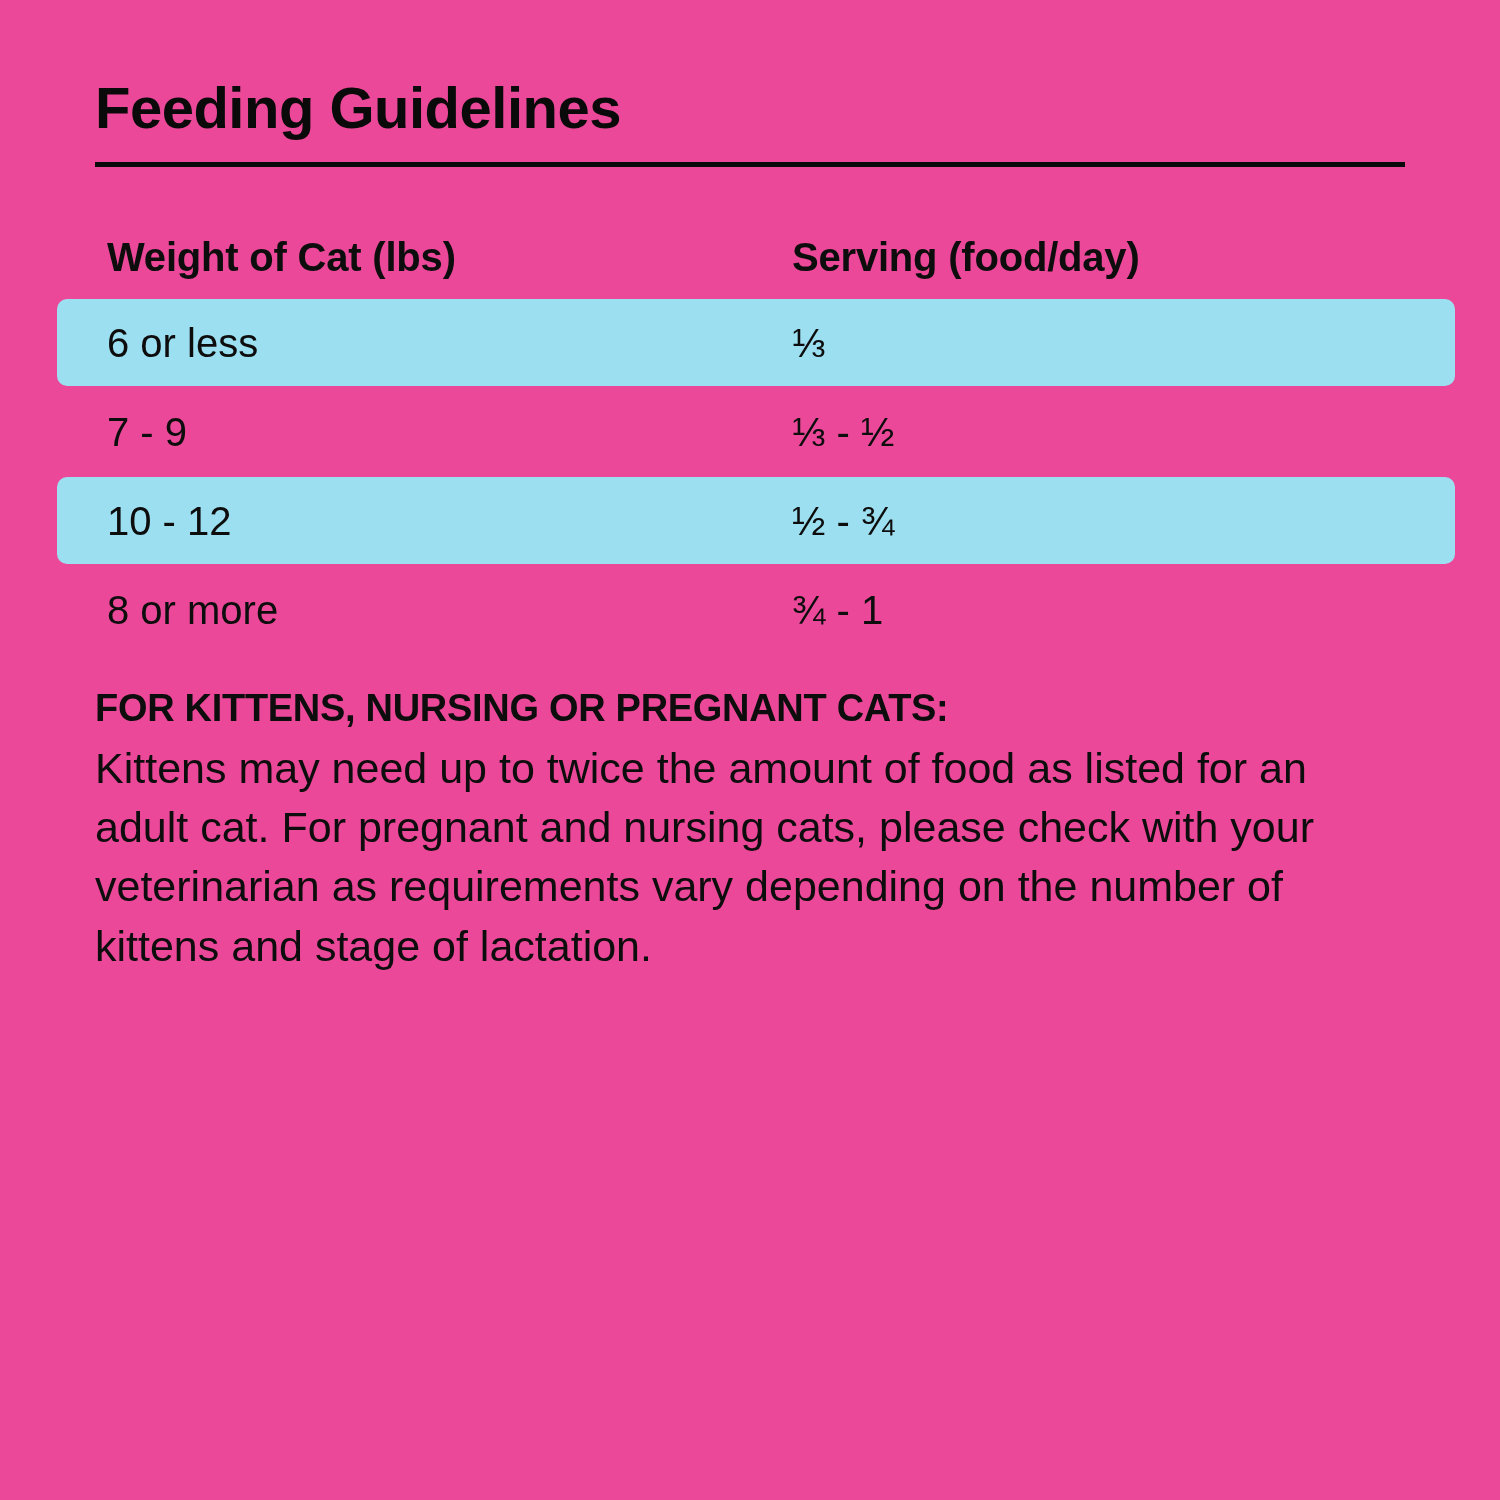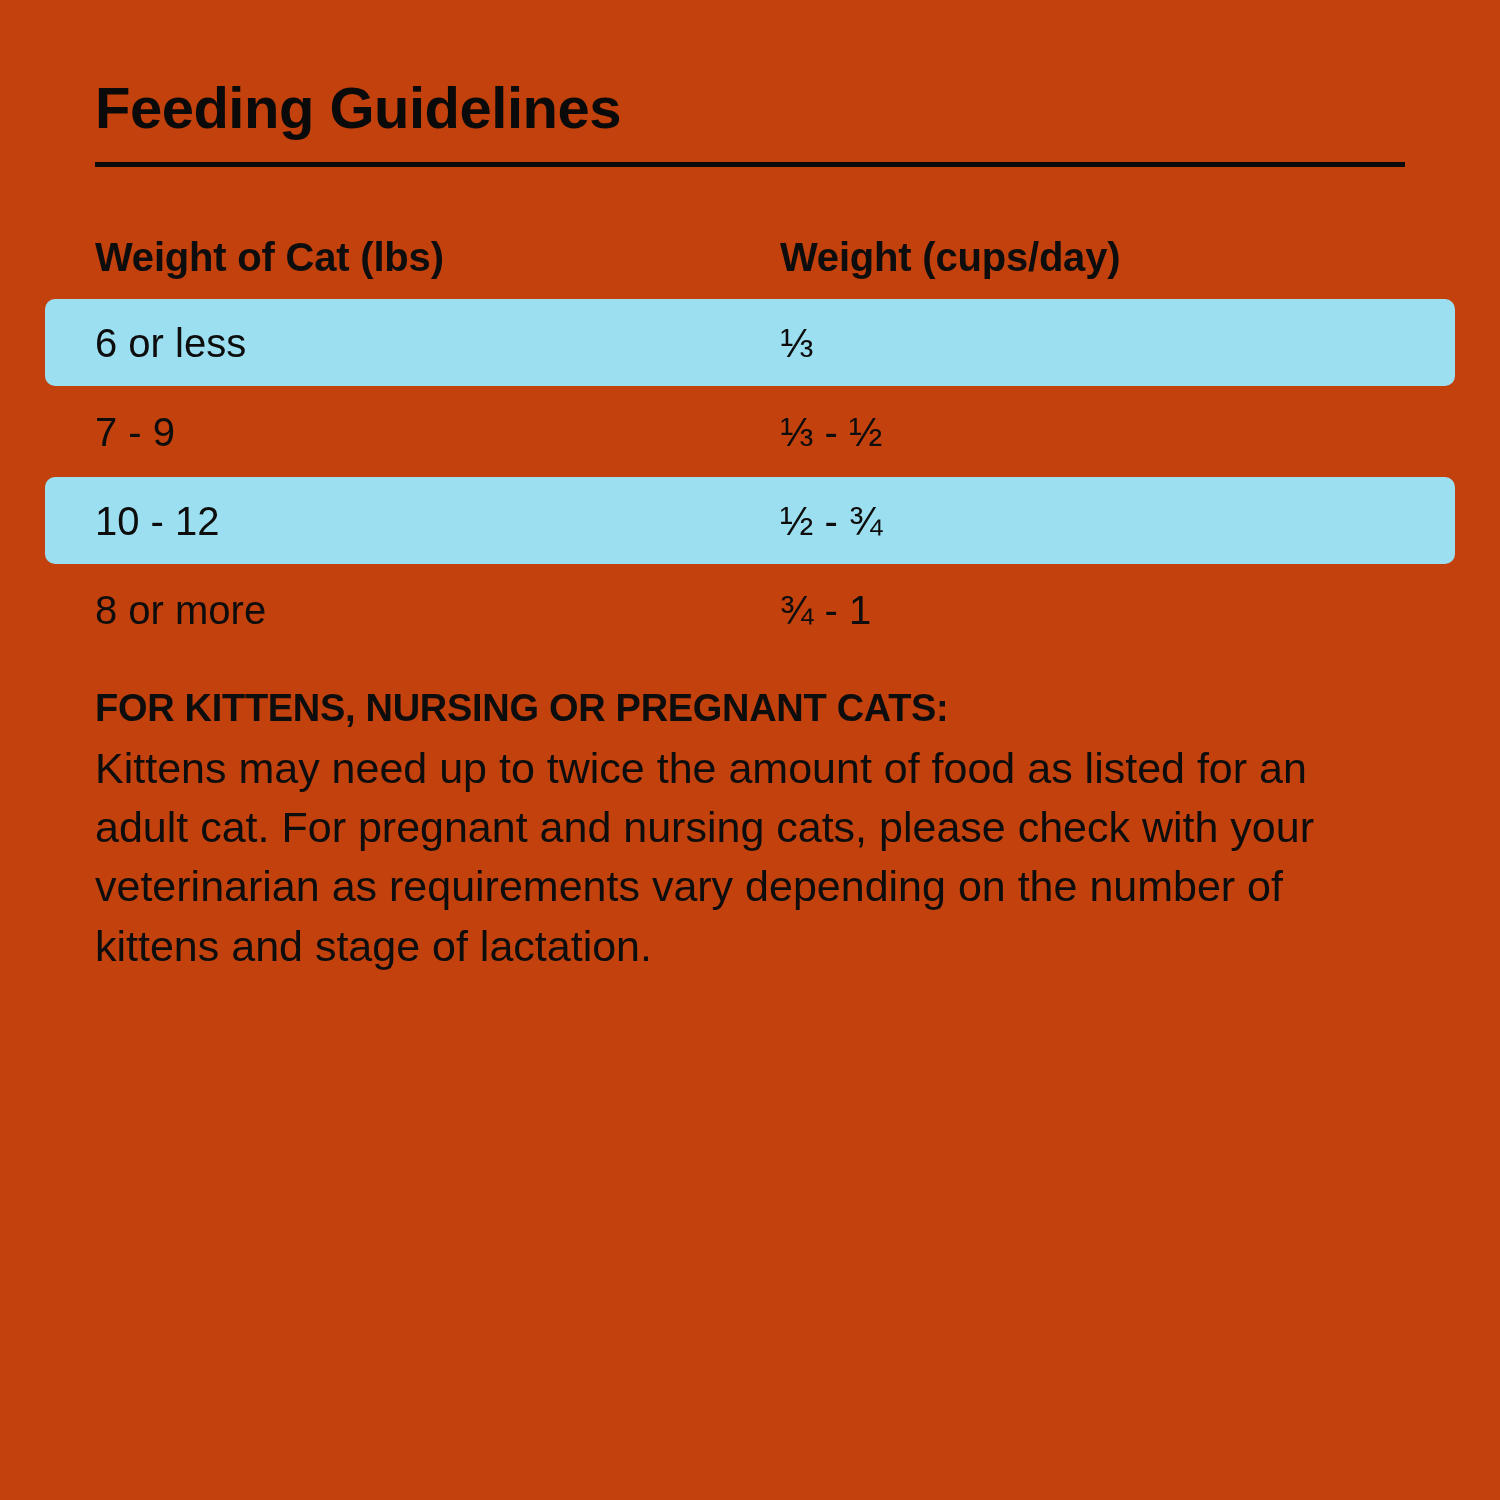--- a/index.html
+++ b/index.html
@@ -50,20 +50,21 @@
     position: absolute;
     left: 0;
     top: 215px;
     width: 1500px;
   }
   .t-row {
     position: relative;
     height: 89px;
     display: flex;
     align-items: center;
+    margin-left: 12px;
   }
   .t-row.header {
     height: 83px;
   }
   .t-row .band {
     position: absolute;
     left: 45px;
     right: 45px;
     top: 1px;
     bottom: 1px;
@@ -122,32 +123,32 @@
   .note-body {
     font-size: 43px;
     line-height: 1.38;
     margin: 0;
     max-width: 1230px;
   }
 </style>
 </head>
 <body style="background: rgb(85, 198, 232); color: rgb(13, 13, 13);">
 
-<div class="page" style="background: #c2410c;">
+<div class="page" style="background: #ec4899;">
 
   <div class="title-block">
     <h1 class="title">Feeding Guidelines</h1>
     <div class="title-rule"></div>
   </div>
 
   <div class="table">
 
     <div class="t-row header">
       <div class="c-weight">Weight of Cat (lbs)</div>
-      <div class="c-serving">Weight (cups/day)</div>
+      <div class="c-serving">Serving (food/day)</div>
     </div>
 
     <div class="t-row shaded">
       <div class="band" style="display: block; background: rgb(156, 223, 240);"></div>
       <div class="c-weight">6 or less</div>
       <div class="c-serving frac">⅓</div>
     </div>
 
     <div class="t-row">
 

